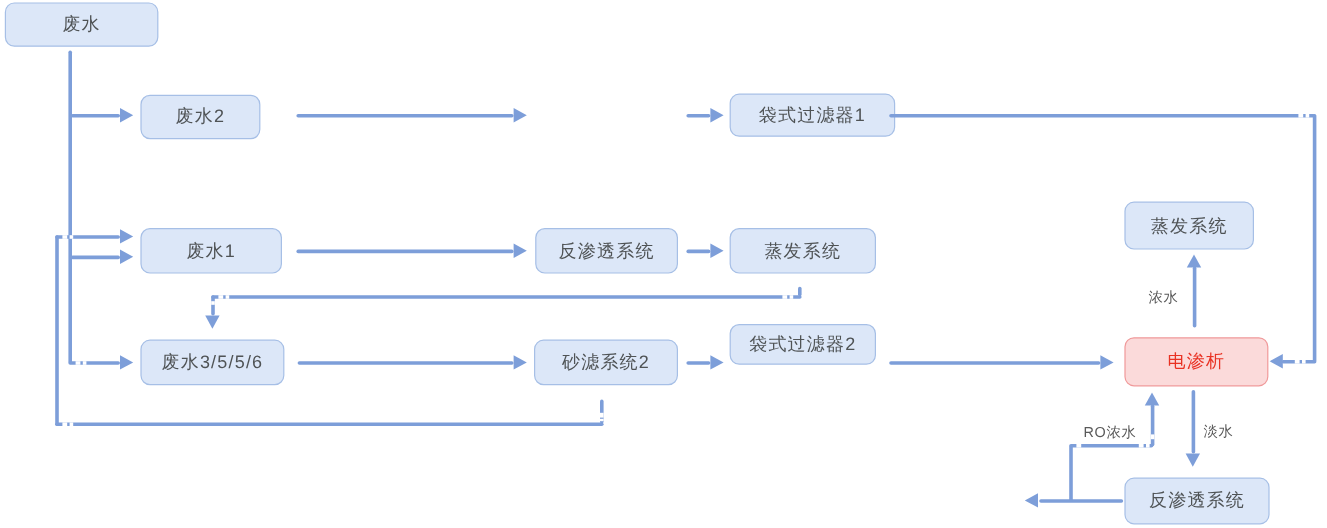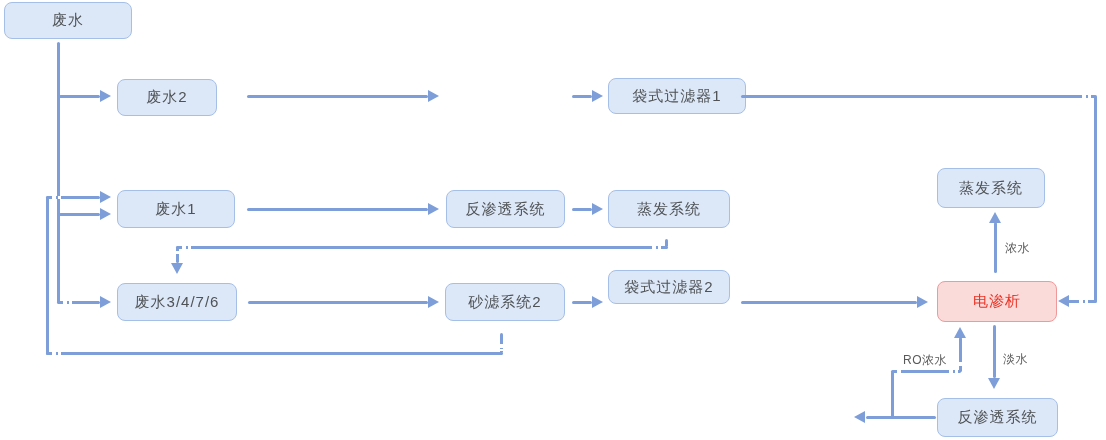--- a/index.html
+++ b/index.html
@@ -46,21 +46,21 @@
   <div class="node" style="left:117px;top:190px;width:118px;height:38px">
       <span>废水1</span>
     </div>
   <div class="node" style="left:446px;top:190px;width:119px;height:38px">
       <span>反渗透系统</span>
     </div>
   <div class="node" style="left:608px;top:190px;width:122px;height:38px">
       <span>蒸发系统</span>
     </div>
   <div class="node" style="left:117px;top:283px;width:120px;height:38px">
-      <span>废水3/4/7/6</span>
+      <span>废水3/5/5/6</span>
     </div>
   <div class="node" style="left:445px;top:283px;width:120px;height:38px">
       <span>砂滤系统2</span>
     </div>
   <div class="node" style="left:608px;top:270px;width:122px;height:34px">
       <span>袋式过滤器2</span>
     </div>
   <div class="node accent" style="left:937px;top:281px;width:120px;height:41px">
       <span>电渗析</span>
     </div>
@@ -106,21 +106,21 @@
 
   <div class="h-seg" style="left:248px;top:301px;width:180px"></div>
   <div class="ah right" style="left:428px;top:296px"></div>
   <div class="h-seg" style="left:572px;top:301px;width:20px"></div>
   <div class="ah right" style="left:592px;top:296px"></div>
   <div class="h-seg" style="left:741px;top:301px;width:176px"></div>
   <div class="ah right" style="left:917px;top:296px"></div>
 
   <div class="v-seg" style="left:994px;top:222px;height:51px"></div>
   <div class="ah up" style="left:989px;top:212px"></div>
-  <div class="edge-label" style="left:1005px;top:240px">浓水</div>
+  <div class="edge-label" style="left:957px;top:240px">浓水</div>
 
   <div class="v-seg" style="left:993px;top:325px;height:53px"></div>
   <div class="ah down" style="left:988px;top:378px"></div>
   <div class="edge-label" style="left:1003px;top:351px">淡水</div>
 
   <div class="h-seg" style="left:866px;top:416px;width:70px"></div>
   <div class="ah left" style="left:854px;top:411px"></div>
 
   <div class="v-seg" style="left:891px;top:371px;height:47px"></div>
   <div class="h-seg" style="left:891px;top:370px;width:70px"></div>

